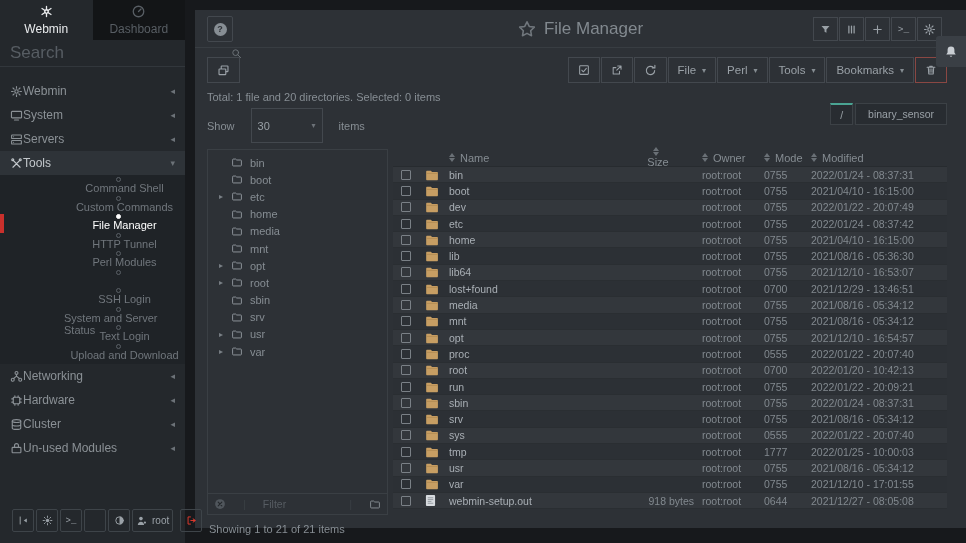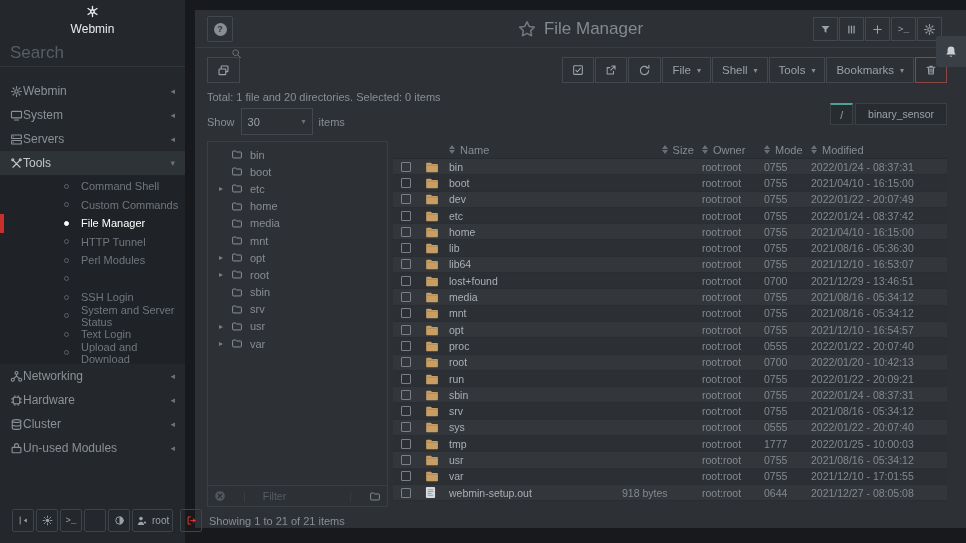--- a/index.html
+++ b/index.html
@@ -21,21 +21,21 @@
   .search-row { height:27px; display:flex; align-items:center; padding:0 10px; border-bottom:1px solid #32373c; }
   .search-row input { flex:1; background:transparent; border:0; outline:0; color:#9aa1a7; font-size:17px; font-family:inherit; }
   .search-row input::placeholder { color:#575d63; }
   .search-row .sicon { color:#6c7278; }
   .nav { padding-top:12px; }
   .nav-item { height:24px; display:flex; align-items:center; padding:0 10px; color:#8b9196; font-size:12px; cursor:pointer; }
   .nav-item .nlabel { flex:1; }
   .nav-item .chev { font-size:9px; color:#6c7278; }
   .nav-item.open { background:#2e3338; color:#c3c8cc; }
   .subnav { background:#1f2327; padding:2px 0; }
-  .sub-item { height:18.5px; display:flex; align-items:center; padding-left:64px; color:#70767c; font-size:11px; cursor:pointer; position:relative; }
+  .sub-item { height:18.5px; display:flex; align-items:center; padding-left:64px; color:#70767c; font-size:11px; cursor:pointer; position:relative;flex-direction:column; }
   .sub-item .bullet { width:5px; height:5px; border:1px solid #5a6066; border-radius:50%; margin-right:12px; flex-shrink:0; }
   .sub-item.active { color:#ffffff; }
   .sub-item.active .bullet { background:#fff; border-color:#fff; }
   .sub-item.active .redbar { position:absolute; left:0; top:0; bottom:0; width:4px; background:#c9302c; }
   .side-footer { position:absolute; left:12px; bottom:11px; display:flex; gap:2px; align-items:center; }
   .f-btn { min-width:22px; height:23px; border:1px solid #3e4449; background:transparent; border-radius:2px;
            display:flex; align-items:center; justify-content:center; gap:4px; color:#9aa1a7; font-size:10px; padding:0 3px; }
   .f-btn .term { font-family:"Liberation Mono","DejaVu Sans Mono",monospace; font-size:9px; }
   .f-btn.red { color:#e0392e; margin-left:5px; }
 
@@ -53,21 +53,21 @@
   .bell-flyout { position:absolute; right:0; top:26px; width:30px; height:31px; background:#3a3f45; border-radius:3px 0 0 3px; display:flex; align-items:center; justify-content:center; color:#c9ced3; z-index:6; }
 
   .toolbar { display:flex; align-items:center; margin:9px 19px 4px 12px;gap:16px; }
   .tb-btn { height:26px; min-width:29px; padding:0 9px; border:1px solid #43484e; background:transparent; color:#9aa1a7; font-size:11.5px; display:flex; align-items:center; justify-content:center; gap:6px; }
   .tb-btn .caret { font-size:8px; color:#858c92; }
   .tb-btn.danger { border-color:#8a4743; }
   .toolbar-right { margin-left:auto; display:flex; gap:1px; }
 
   .total-line { margin:8px 14px 0 12px; color:#878e94; font-size:11px; }
   .show-row { margin:5px 14px 0 12px; display:flex; align-items:center; color:#878e94; font-size:11px; position:relative; }
-  .select-box { width:72px; height:27px; border:1px solid #43484e; margin:0 6px; display:flex; align-items:center; padding:0 6px; color:#9aa1a7; cursor:pointer; }
+  .select-box { width:72px; height:35px; border:1px solid #43484e; margin:0 16px; display:flex; align-items:center; padding:0 6px; color:#9aa1a7; cursor:pointer; }
   .select-box .caret { margin-left:auto; font-size:8px; color:#6c7278; }
   .path-tabs { position:absolute; right:5px; top:-5px; display:flex; gap:2px; }
   .p-tab { height:22px; border:1px solid #3c4146; background:#282c31; color:#9aa1a7; font-size:10.5px; display:flex; align-items:center; padding:0 12px; cursor:pointer; }
   .p-tab.rootseg { border-top:2px solid #4aa493; padding:0 9px; }
 
   .panels { display:flex; margin:6px 19px 0 12px; gap:5px; height:366px; }
   .tree-panel { width:181px; flex-shrink:0; border:1px solid #3a3f44; position:relative; }
   .tree { padding-top:4px; }
   .tree-row { height:17.2px; display:flex; align-items:center; padding-left:11px; color:#868d93; font-size:11px; cursor:pointer; }
   .tree-row .arr { width:11px; font-size:8px; color:#7a8086; }
@@ -80,21 +80,21 @@
   .table-panel { flex:1; }
   .thead { display:flex; align-items:center; height:18px; color:#858c92; font-size:11px; border-bottom:1px solid #272b2f; background:#2d3136; }
   .sort { display:inline-flex; flex-direction:column; gap:1px; margin-right:5px; }
   .sort i { display:block; width:0; height:0; border-left:3px solid transparent; border-right:3px solid transparent; }
   .sort .up { border-bottom:4px solid #6a7076; }
   .sort .dn { border-top:4px solid #6a7076; }
   .hcell { display:flex; align-items:center;text-align:center; }
   .col-check { width:26px; display:flex; justify-content:center; flex-shrink:0; }
   .col-icon { width:30px; flex-shrink:0; display:flex; align-items:center; padding-left:6px; }
   .col-name { flex:1; overflow:hidden; white-space:nowrap; }
-  .col-size { width:80px; flex-shrink:0; justify-content:flex-end; padding-right:8px; }
+  .col-size { width:80px; flex-shrink:0; text-align:right; justify-content:flex-end; padding-right:8px;flex-direction:column; }
   .col-owner { width:62px; flex-shrink:0; }
   .col-mode { width:47px; flex-shrink:0; }
   .col-mod { width:136px; flex-shrink:0; }
   .row { display:flex; align-items:center; height:16.3px; font-size:10.5px; border-bottom:1px solid #2a2e32; cursor:pointer; }
   .row:nth-child(odd) { background:#33373c; }
   .row:nth-child(even) { background:#2c3035; }
   .row .col-name { color:#a9afb5; }
   .row .col-size, .row .col-owner, .row .col-mode, .row .col-mod { color:#82898f; }
   .cb { width:10px; height:10px; border:1px solid #7a8086; border-radius:1px; background:transparent; display:block; }
   .showing-line { margin:8px 14px; color:#878e94; font-size:11px; }
@@ -105,20 +105,29 @@
 <div class="sidebar">
   <div class="tabs" id="side-tabs">
       <div class="tab">
         <span class="icx" style="display: flex;">
           <svg width="15" height="15" viewBox="0 0 16 16" fill="none" stroke="currentColor" stroke-width="1.4" stroke-linecap="round" stroke-linejoin="round">
             <circle cx="8" cy="8" r="1.9"></circle>
             <path d="M8 6.1V2.6M8 9.9v3.5M6.4 7L3.2 4.8M9.6 7l3.2-2.2M6.4 9l-3.2 2.2M9.6 9l3.2 2.2"></path>
           </svg>
         </span>
         <span class="tlabel">Webmin</span>
+      </div>
+      <div class="tab inactive">
+        <span class="icx" style="display: flex;">
+          <svg width="15" height="15" viewBox="0 0 16 16" fill="none" stroke="currentColor" stroke-width="1.4" stroke-linecap="round" stroke-linejoin="round">
+            <circle cx="8" cy="8" r="5.6"></circle>
+            <path d="M8 8l2.7-2.7"></path>
+          </svg>
+        </span>
+        <span class="tlabel">Dashboard</span>
       </div>
     </div>
   <div class="search-row">
     <input placeholder="Search" style="">
     <span class="sicon" id="search-icon-slot">
         <svg width="11" height="11" viewBox="0 0 16 16" fill="none" stroke="currentColor" stroke-width="1.4" stroke-linecap="round" stroke-linejoin="round">
           <circle cx="6.8" cy="6.8" r="4.2"></circle>
           <path d="M10 10l4 4"></path>
         </svg>
       </span>
@@ -399,21 +408,21 @@
                 <path d="M13.1 8A5.1 5.1 0 1 1 11.5 4.3"></path>
                 <path d="M13.4 1.7v3.1h-3.1"></path>
               </svg>
             </span>
           </button>
           <button class="tb-btn">
             <span>File</span>
             <span class="caret">▾</span>
           </button>
           <button class="tb-btn">
-            <span>Shell</span>
+            <span>Perl</span>
             <span class="caret">▾</span>
           </button>
           <button class="tb-btn">
             <span>Tools</span>
             <span class="caret">▾</span>
           </button>
           <button class="tb-btn">
             <span>Bookmarks</span>
             <span class="caret">▾</span>
           </button>

